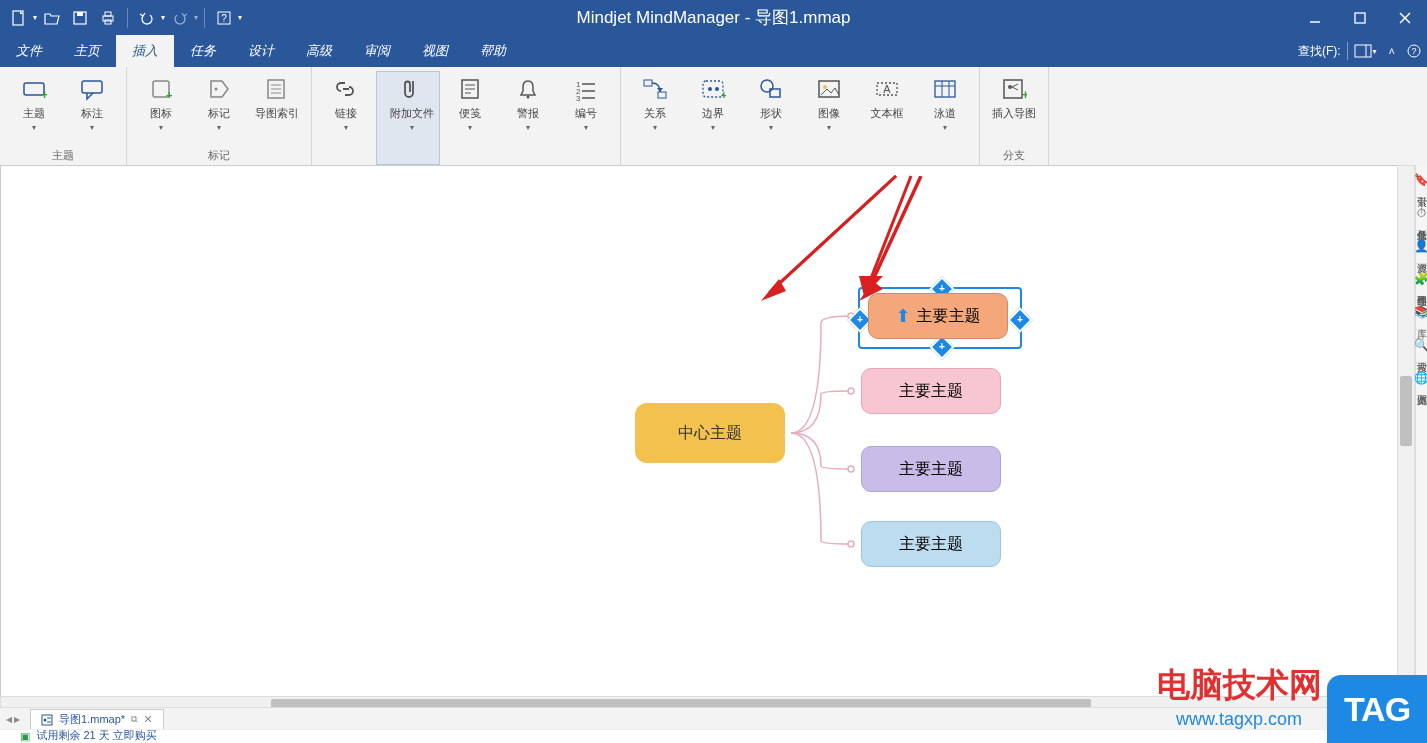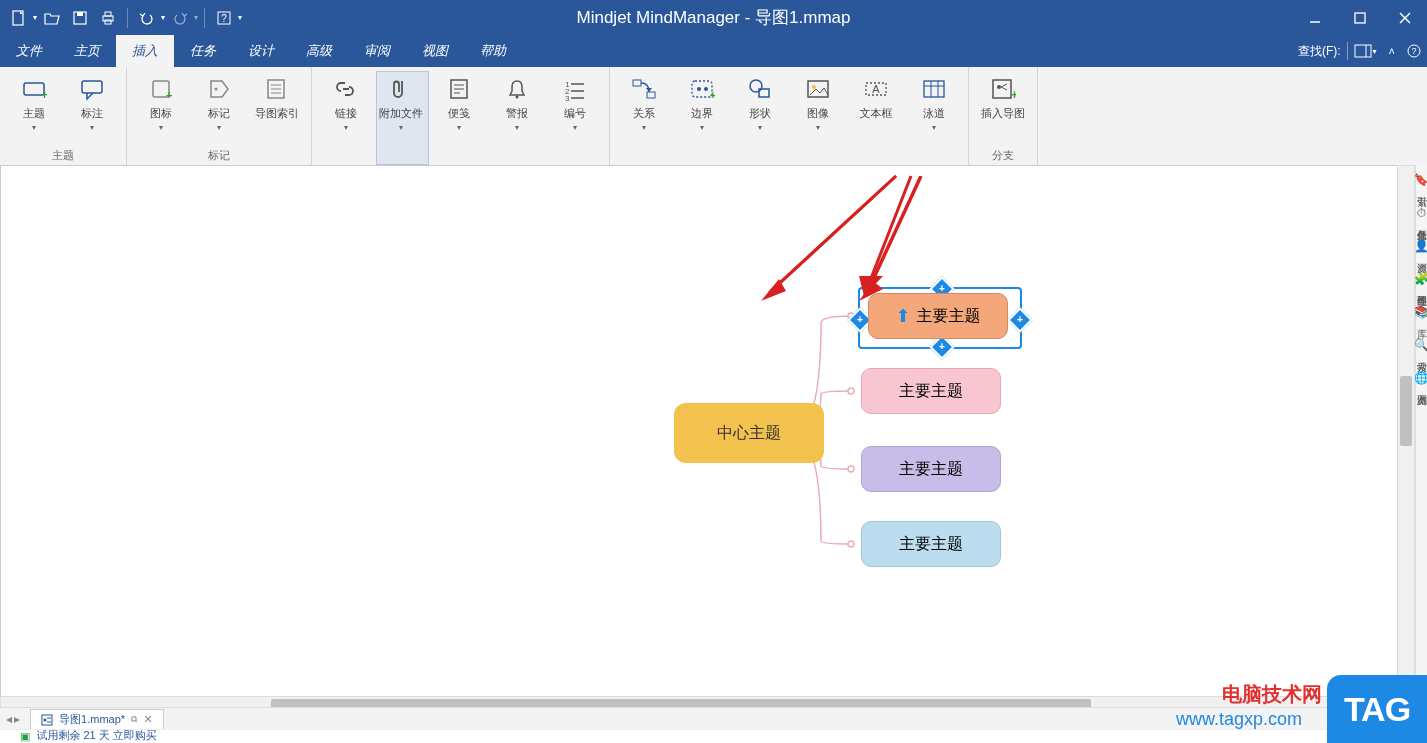--- a/index.html
+++ b/index.html
@@ -135,21 +135,21 @@
     align-items:center;
     justify-content:flex-start;
     padding: 4px 6px 0 6px;
     min-width:44px;
     text-align:center;
     gap:4px;
   }
   .ribbon-btn.active {
     background:#e0e6ef;
     border:1px solid #b5c5db;
-    padding:3px 5px 0 2px;
+    padding:3px 5px 0 13px;
   }
   .ribbon-icon {
     width:28px;
     height:28px;
     display:flex;
     align-items:center;
     justify-content:center;
   }
   .ribbon-btn-label {
     font-size:11px;
@@ -336,21 +336,21 @@
   .node.sub4 { background:#bcdcf0; border:1px solid #9cc5e0; width:140px; height:46px; }
   .arrow {
     position:absolute;
   }
   
   .wm1 {
     position:absolute;
     right:105px;
     bottom:35px;
     color:#e03030;
-    font-size:20px;
+    font-size:33px;
     font-weight:bold;
     font-family:"SimHei",sans-serif;
   }
   .wm2 {
     position:absolute;
     right:125px;
     bottom:13px;
     color:#1e88e5;
     font-size:18px;
     font-weight:500;
@@ -734,21 +734,21 @@
       <circle cx="850" cy="150" r="3" fill="#fff" stroke="#e8aeb8"></circle>
       <path d="M 790 267 Q 820 267 820 228 Q 820 225 850 225"></path>
       <circle cx="850" cy="225" r="3" fill="#fff" stroke="#e8aeb8"></circle>
       <path d="M 790 267 Q 820 267 820 300 Q 820 303 850 303"></path>
       <circle cx="850" cy="303" r="3" fill="#fff" stroke="#e8aeb8"></circle>
       <path d="M 790 267 Q 820 267 820 375 Q 820 378 850 378"></path>
       <circle cx="850" cy="378" r="3" fill="#fff" stroke="#e8aeb8"></circle>
     </g>
   </svg>
 
-  <div class="node central" style="left:673px;top:237px">
+  <div class="node central" style="left:634px;top:237px">
     <span>中心主题</span>
   </div>
 
   <div class="sel-wrap" style="left:857px;top:121px;width:160px;height:58px">
     <div class="sel-handle" style="left:-9px;top:50%;margin-top:-7px"></div>
     <div class="sel-handle" style="right:-9px;top:50%;margin-top:-7px"></div>
     <div class="sel-handle" style="top:-9px;left:50%;margin-left:-7px"></div>
     <div class="sel-handle" style="bottom:-9px;left:50%;margin-left:-7px"></div>
   </div>
   <div class="node sub1" style="left:867px;top:127px;width:140px">

